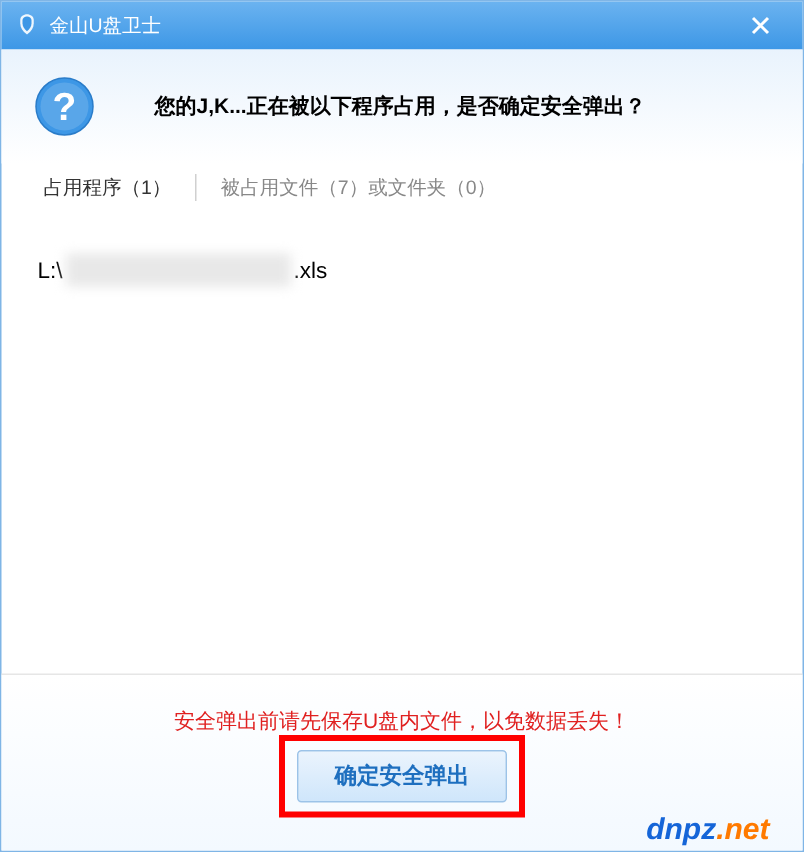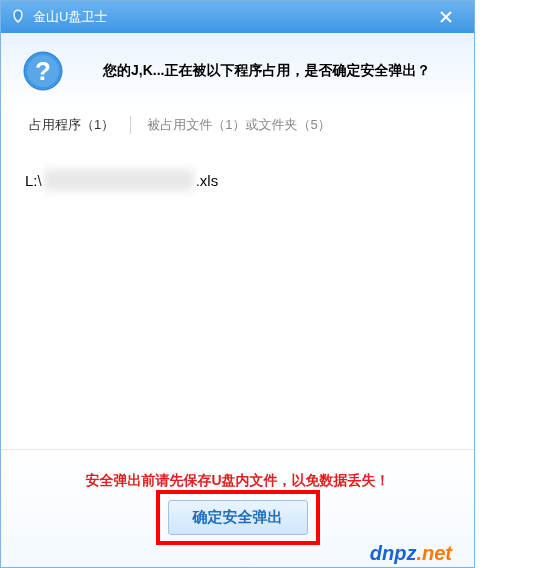--- a/index.html
+++ b/index.html
@@ -4,21 +4,21 @@
   <style>
     * { margin: 0; padding: 0; box-sizing: border-box; }
     body {
       width: 540px;
       height: 568px;
       font-family: "Microsoft YaHei", SimSun, Arial, sans-serif;
       background: #fff;
       overflow: hidden;
     }
     .window {
-      width: 475px;
+      width: 536px;
       height: 568px;
       border: 1px solid #7fb5e6;
       display: flex;
       flex-direction: column;
       position: relative;
     }
     .titlebar {
       height: 32px;
       background: linear-gradient(to bottom, #6bb3f0 0%, #3d97e6 100%);
       display: flex;
@@ -129,21 +129,21 @@
       background: linear-gradient(to bottom, #fff 0%, #f3f9ff 100%);
       display: flex;
       flex-direction: column;
       align-items: center;
       justify-content: center;
       position: relative;
     }
     .warning {
       color: #e02020;
       font-size: 14px;
-      font-weight: bold;
+      font-weight: normal;
     }
     .confirm-wrap {
       border: 4px solid #ff0000;
       padding: 6px 8px;
     }
     .confirm-btn {
       background: linear-gradient(to bottom, #ebf4fd 0%, #cfe6fb 100%);
       border: 1px solid #9cc3e8;
       border-radius: 3px;
       padding: 7px 24px;
@@ -199,21 +199,21 @@
         <circle cx="20" cy="20" r="16" fill="#ffffff" opacity="0.15"></circle>
         <text x="20" y="29" text-anchor="middle" font-size="26" font-weight="bold" fill="#fff" font-family="Arial">?</text>
       </svg>
     </div>
     <div class="main-message">您的J,K...正在被以下程序占用，是否确定安全弹出？</div>
   </div>
 
   <div class="tabs">
     <div class="tab active">占用程序（1）</div>
     <div class="tab-divider"></div>
-    <div class="tab">被占用文件（1）或文件夹（5）</div>
+    <div class="tab">被占用文件（7）或文件夹（0）</div>
   </div>
 
   <div class="content">
     <div class="file-info">
       <span class="file-prefix">L:\</span>
       <span class="censored"></span>
       <span>.xls</span>
     </div>
   </div>
 

